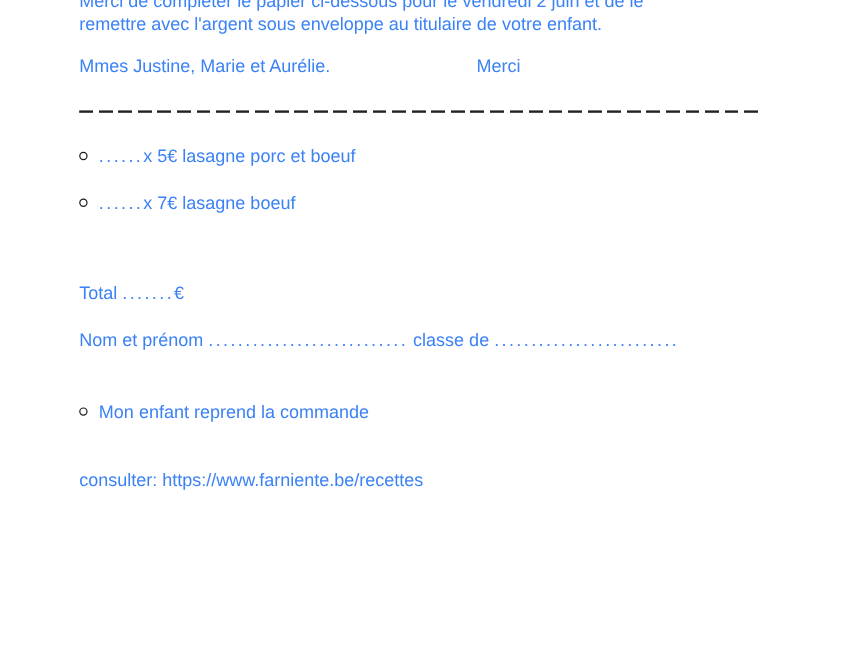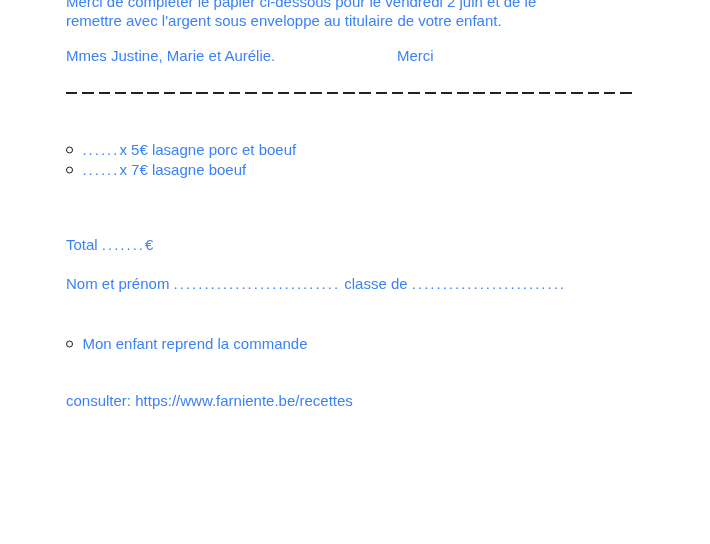--- a/index.html
+++ b/index.html
@@ -17,21 +17,21 @@
   .abs { position: absolute; left: 66px; white-space: nowrap; }
   .intro      { top: -8px; }
   .sig        { top: 46px; width: 560px; }
   .merci      { position: absolute; left: 311px; top: 0; margin-left: 20px; }
   .divider {
     position: absolute;
     left: 66px; top: 92px;
     width: 567px; height: 2px;
     background: repeating-linear-gradient(to right, #222222 0 11.5px, transparent 11.5px 16.3px);
   }
-  .item1      { top: 121px; margin-top: 19px; }
+  .item1      { top: 121px; }
   .item2      { top: 160px; }
   .item3      { top: 199px; }
   .total-line { top: 235px; }
   .nom-line   { top: 274px; }
   .pickup     { top: 334px; }
   .footer     { top: 391px; }
   .dots { letter-spacing: 2px; }
   .ring {
     display: inline-block;
     width: 5.4px; height: 5.4px;

